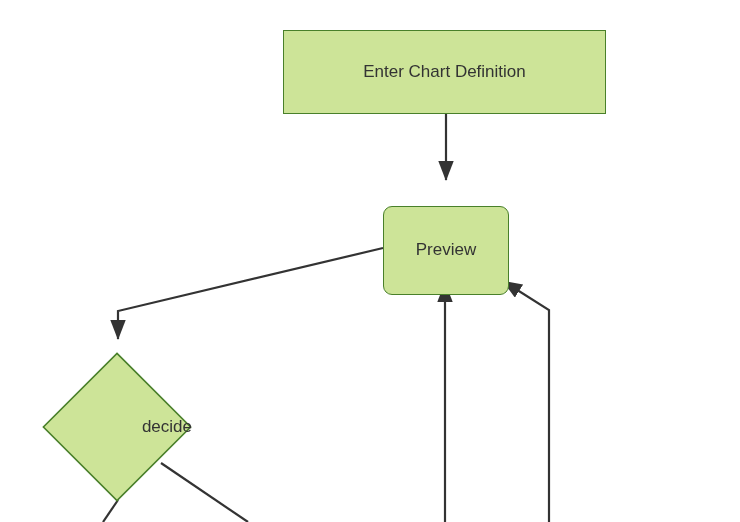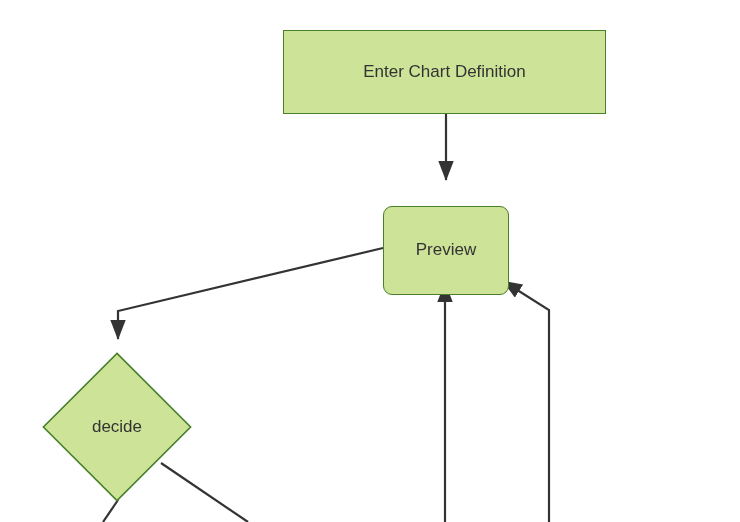--- a/index.html
+++ b/index.html
@@ -69,21 +69,21 @@
     height: 150px;
   }
   .diamond-label {
     position: absolute;
     left: 0;
     top: 0;
     width: 150px;
     height: 150px;
     display: flex;
     align-items: center;
-    justify-content: center;
+    justify-content: flex-end;
     color: #333333;
     font-size: 17px;
     white-space: nowrap;
   }
 </style>
 </head>
 <body>
 
 <div id="canvas">
 

